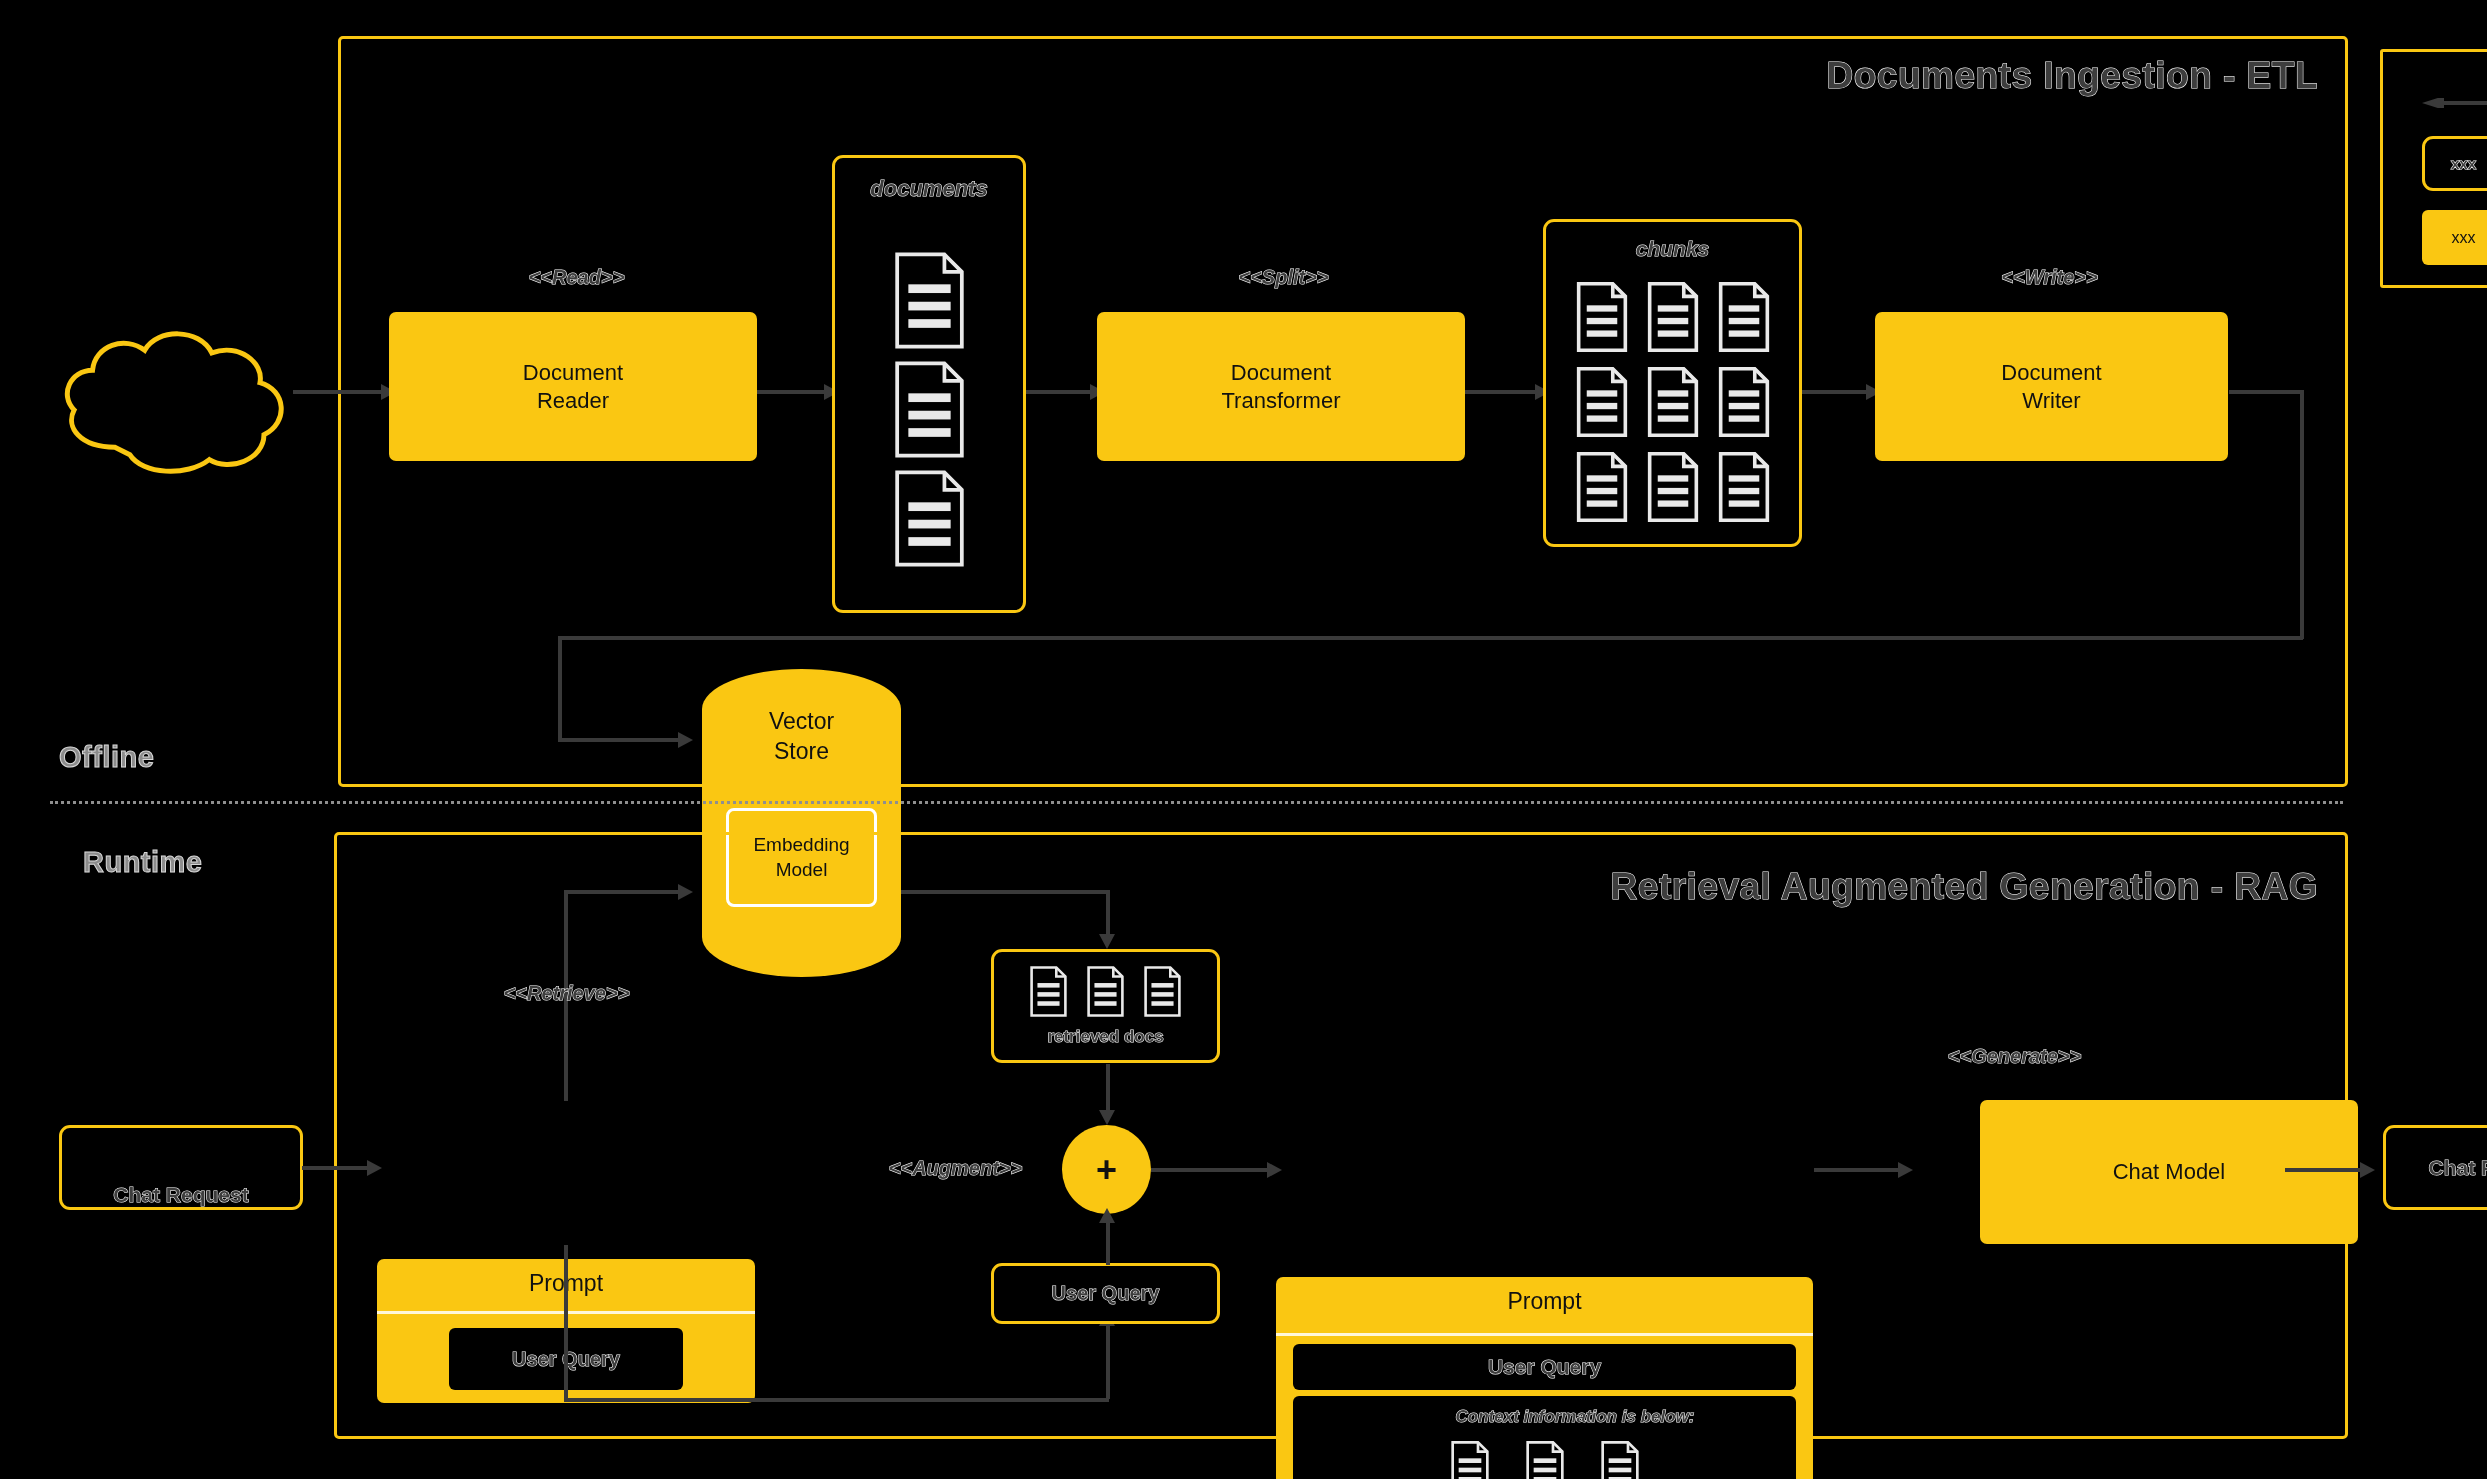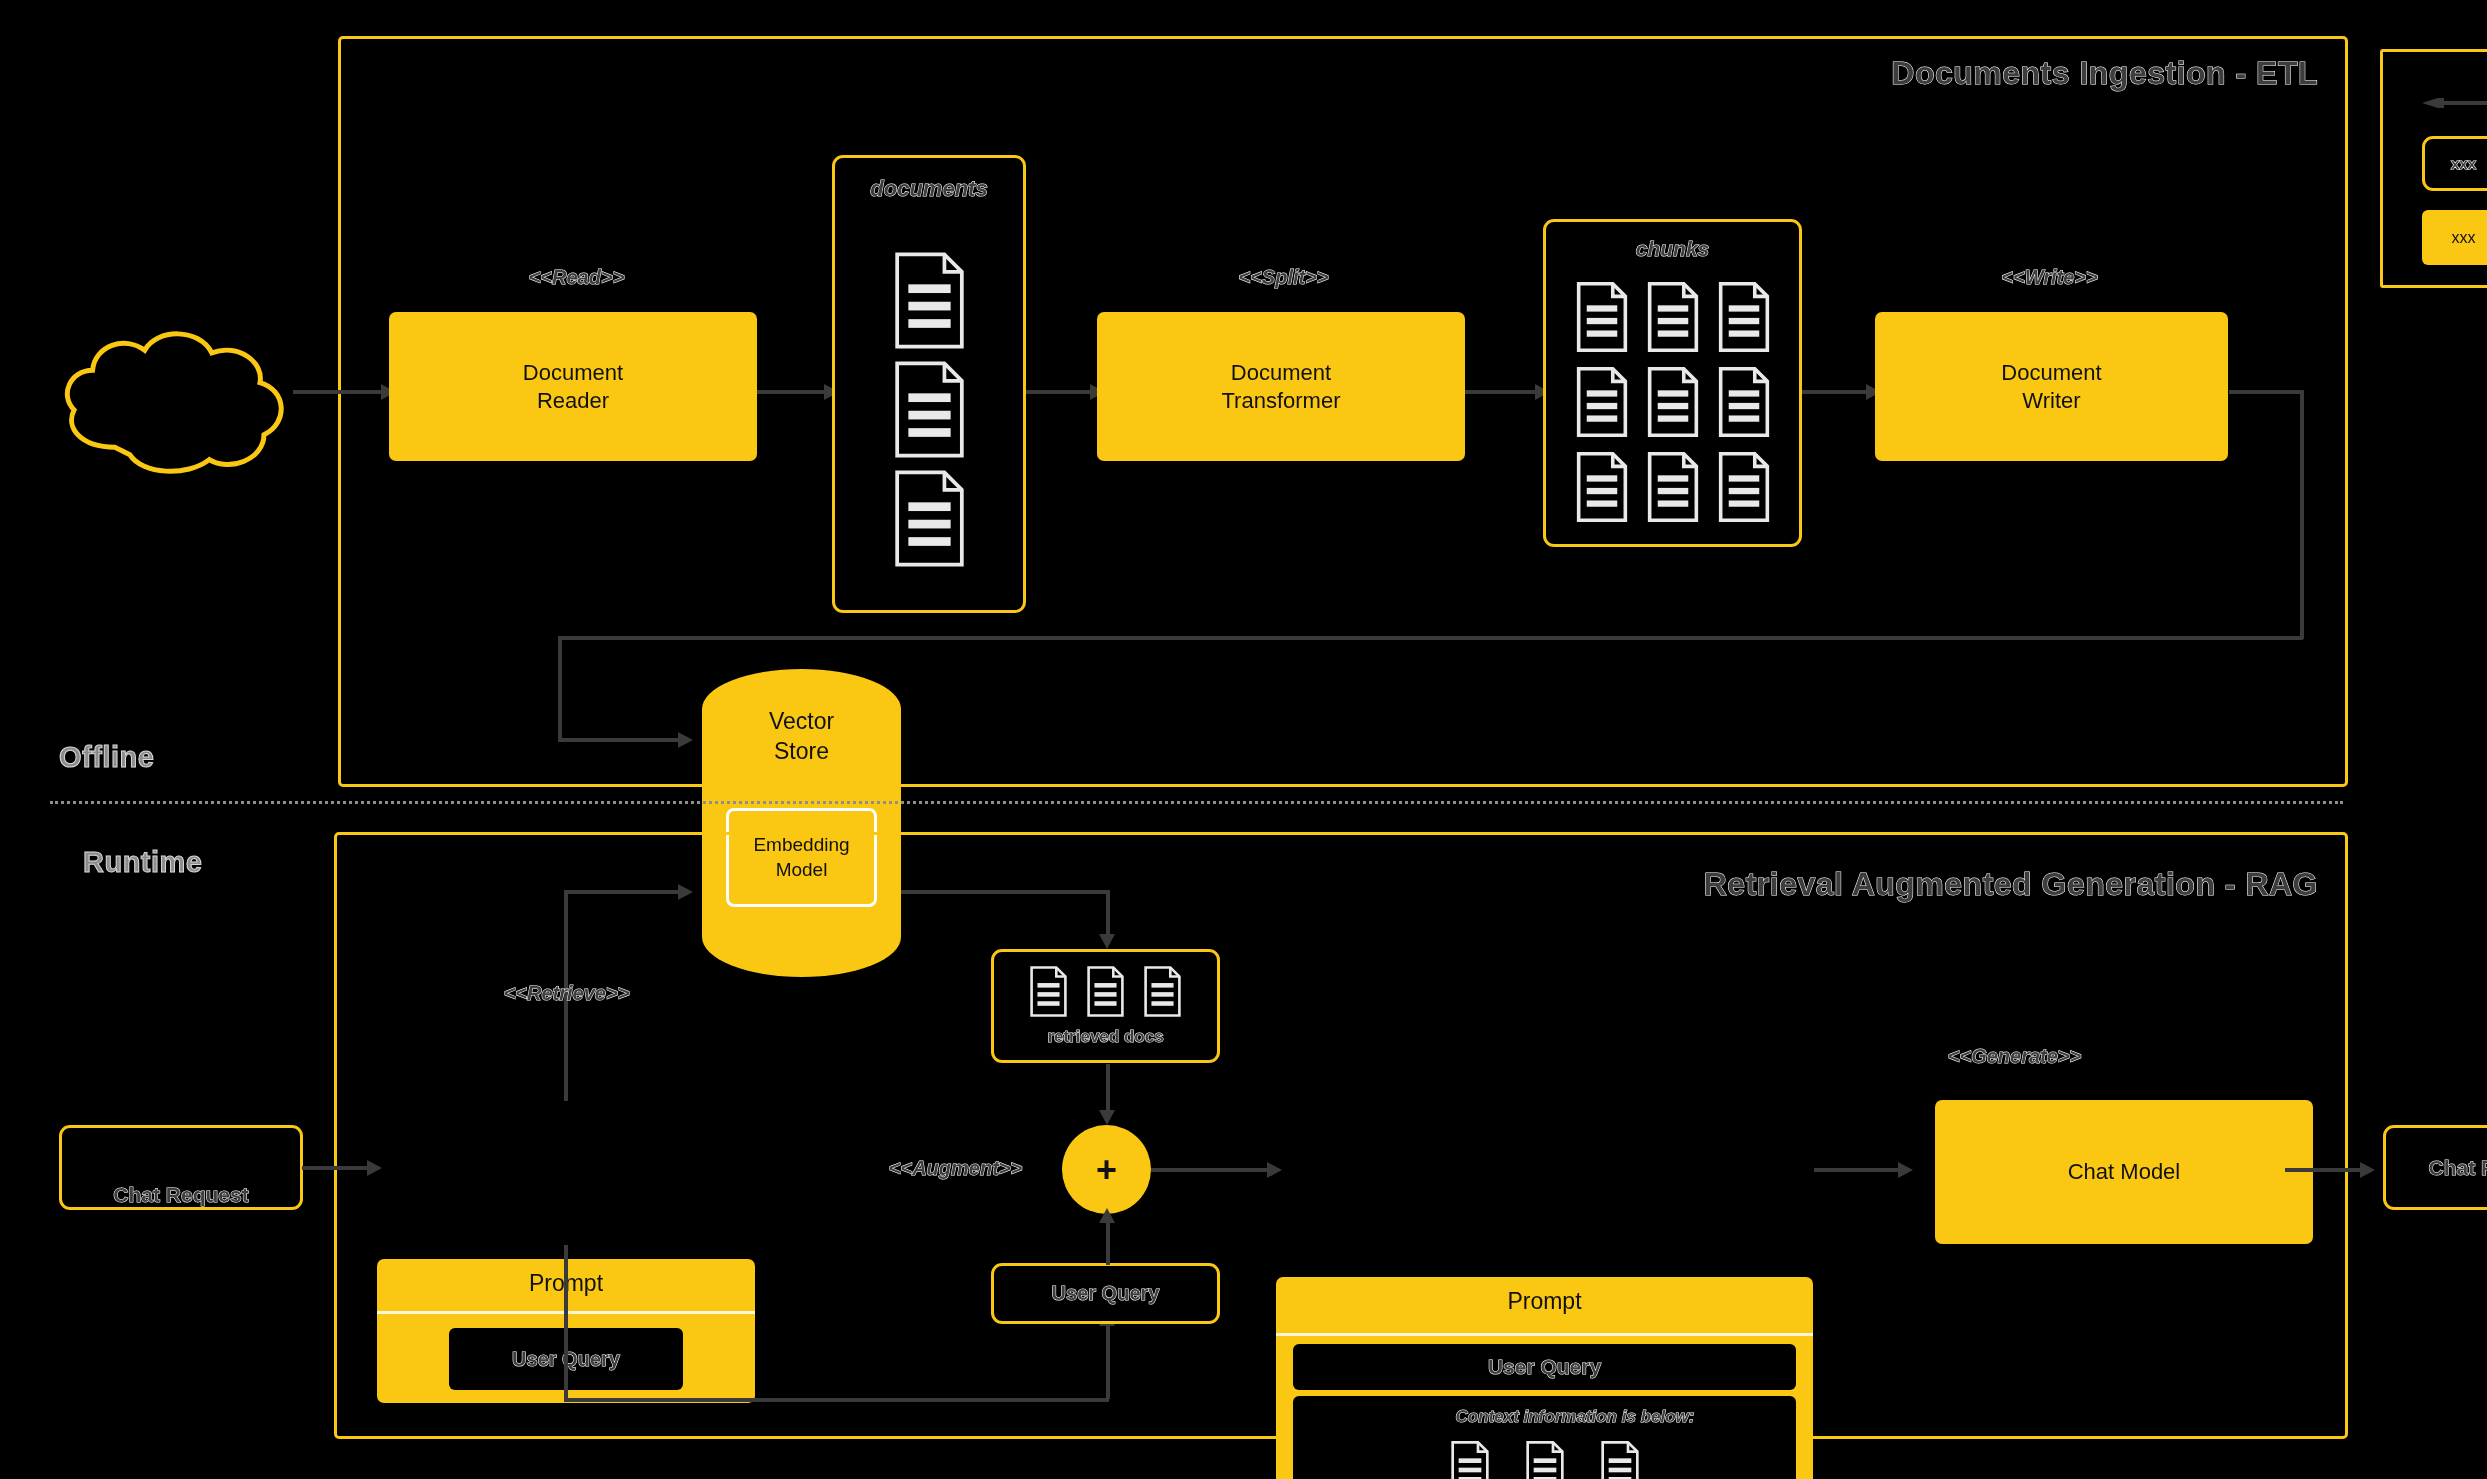--- a/index.html
+++ b/index.html
@@ -36,21 +36,21 @@
     background:#000;
     border:3px solid #FAC712;
     border-radius:11px;
   }
 
   .section{
     border:3.5px solid #FAC712;border-radius:5px;background:transparent;
   }
   .section-title{
     position:absolute;right:20px;top:14px;
-    font-size:32px;letter-spacing:0.5px;
+    font-size:37px;letter-spacing:0.5px;
   }
 
   
   .stereo{font-size:20px;font-style:italic;font-weight:bold;white-space:nowrap;}
 
   
   .phase{
     color:#8c8c8c;-webkit-text-stroke:1px #d8d8d8;
     font-size:29px;font-weight:bold;letter-spacing:0.5px;
   }
@@ -403,21 +403,21 @@
           </span>
       </div>
 
     </div>
   </div>
 
   <div class="ln lnh" style="left:1814px;top:1168px;width:90px;"></div>
   <div class="arw arw-r" style="left:1898px;top:1162px;"></div>
   <div class="abs outl outl-ital stereo" style="left:1915px;top:1045px;width:199px;text-align:center;">&lt;&lt;Generate&gt;&gt;</div>
 
-  <div class="abs node ctr" style="left:1935px;top:1100px;width:378px;height:144px;">
+  <div class="abs node ctr" style="left:1980px;top:1100px;width:378px;height:144px;">
     <span>Chat Model</span>
   </div>
 
   <div class="ln lnh" style="left:2285px;top:1168px;width:80px;"></div>
   <div class="arw arw-r" style="left:2360px;top:1162px;"></div>
 
   <div class="abs data-node ctr" style="left:2383px;top:1125px;width:244px;height:85px;">
     <span class="outl" style="font-size:21px;">Chat Response</span>
   </div>
 

